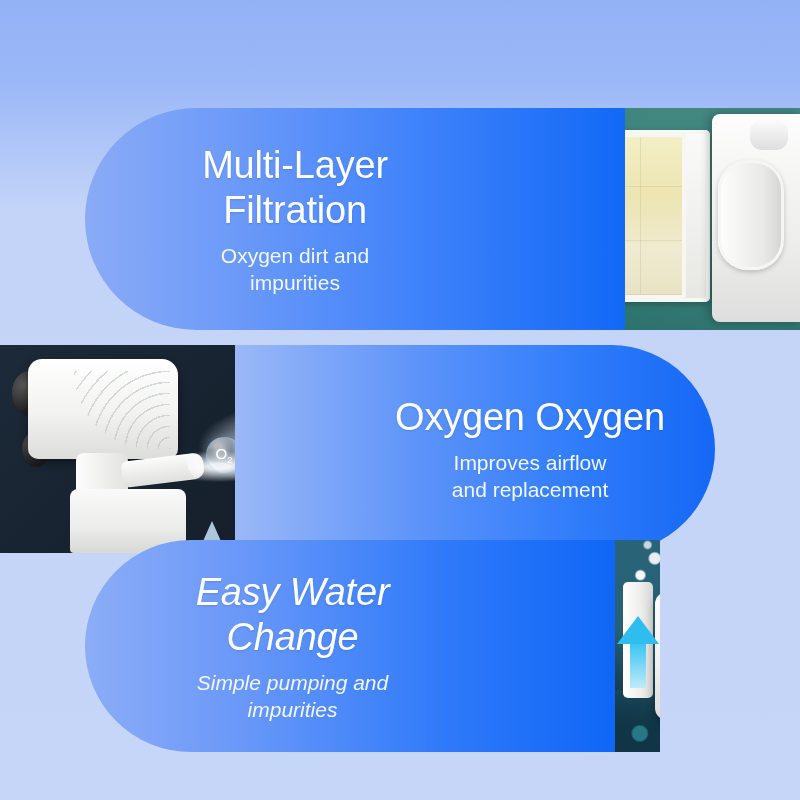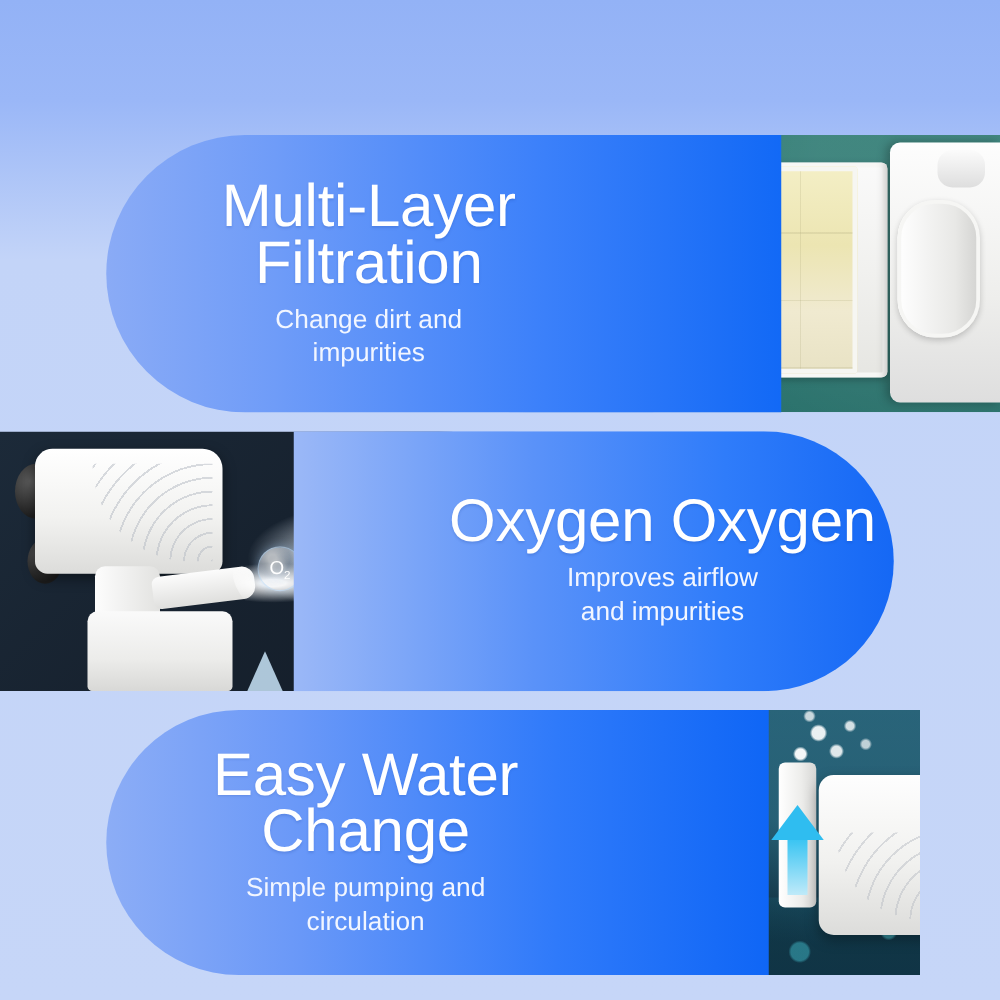--- a/index.html
+++ b/index.html
@@ -61,21 +61,21 @@
     top: 0;
     height: 100%;
     box-sizing: border-box;
     display: flex;
     flex-direction: column;
     align-items: center;
     justify-content: center;
   }
   .card-title {
     color: #ffffff;
-    font-size: 48px;
+    font-size: 38px;
     font-weight: 400;
     line-height: 45px;
     text-align: center;
     letter-spacing: -0.2px;
     white-space: pre-line;
     text-shadow: 0 1px 2px rgba(20,60,150,.18);
   }
   .card-sub {
     margin-top: 9px;
     color: #f2f6ff;
@@ -270,21 +270,21 @@
     text-shadow: 0 0 4px rgba(255,255,255,.6);
   }
   .o2bubble sub { font-size: .62em; }
   .p2-cone {
     position:absolute; left:196px; top:176px; width:0; height:0;
     border-left:16px solid transparent; border-right:16px solid transparent;
     border-bottom:36px solid rgba(200,228,248,.85);
   }
 
   
-  #panel3 { left: 0; top: 568px; width: 736px; height: 212px; }
+  #panel3 { left: 0; top: 540px; width: 660px; height: 212px; font-style: italic; }
   #panel3 .card {
     left: 85px;
     width: 530px;
     border-radius: 106px 0 0 106px;
     background: linear-gradient(90deg, #8cadf6 0%, #6b99f8 28%, #2f7afa 68%, #0f66f6 100%);
     padding-right: 115px;
   }
   #panel3 .photo-wrap { left: 355px; width: 445px; }
   #panel3 .halo { left: -22px; top: -14px; width: 240px; height: 240px; }
   #panel3 .photo {
@@ -394,21 +394,21 @@
           <div class="p1-pump"></div>
           <div class="p1-pump-ring"></div>
           <div class="p1-knob"></div>
         </div>
       </div>
     </div>
 
     <div class="card">
       <div class="card-title">Multi-Layer
 Filtration</div>
-      <div class="card-sub">Change dirt and
+      <div class="card-sub">Oxygen dirt and
 impurities</div>
     </div>
   </div>
 
   <div class="panel" id="panel2">
 
     <div class="photo-wrap">
       <div class="halo"></div>
       <div class="photo">
         <div class="photo-inner">
@@ -437,21 +437,21 @@
           <div class="o2bubble" style="left:398px; top:108px; width:30px; height:30px; font-size:13px;">
             <span><span>O</span><sub>2</sub></span>
           </div>
         </div>
       </div>
     </div>
 
     <div class="card">
       <div class="card-title">Oxygen Oxygen</div>
       <div class="card-sub">Improves airflow
-and impurities</div>
+and replacement</div>
     </div>
   </div>
 
   <div class="panel" id="panel3">
 
     <div class="photo-wrap">
       <div class="halo"></div>
       <div class="photo">
         <div class="photo-inner">
           <div class="p3-bg"></div>
@@ -464,17 +464,17 @@
           <div class="p3-motor"></div>
           <div class="p3-arrow"></div>
         </div>
       </div>
     </div>
 
     <div class="card">
       <div class="card-title">Easy Water
 Change</div>
       <div class="card-sub">Simple pumping and
-circulation</div>
+impurities</div>
     </div>
   </div>
 
 </div>
 
 </body></html>

